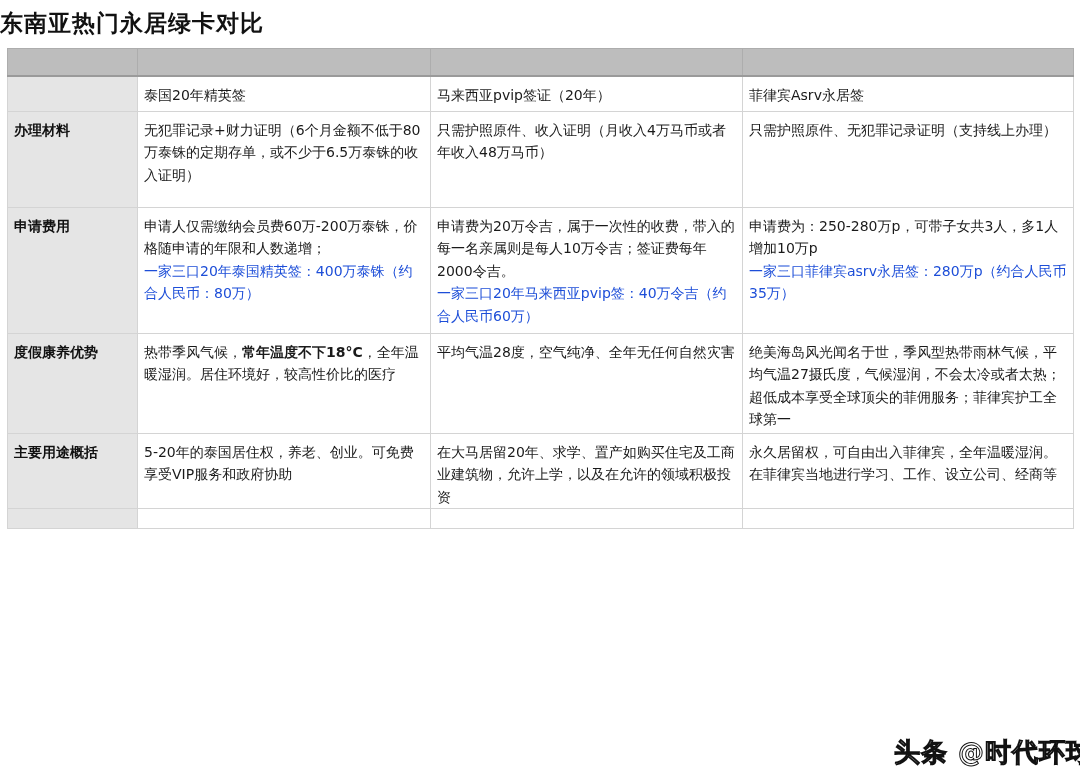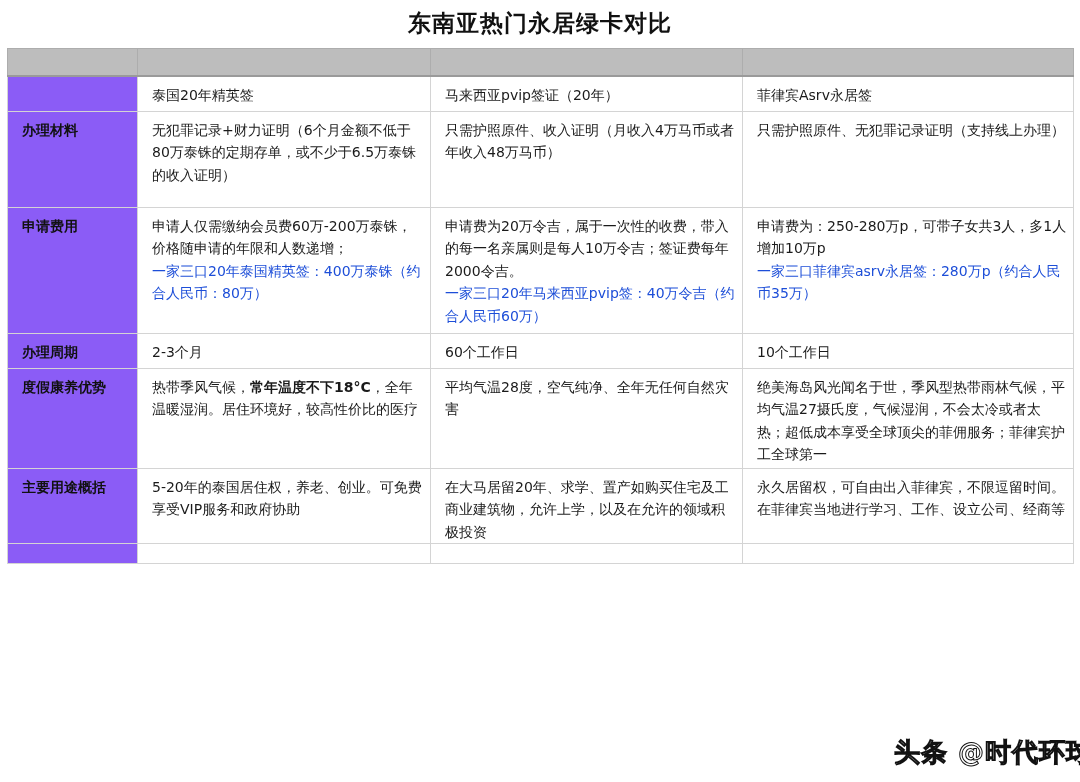--- a/index.html
+++ b/index.html
@@ -1,23 +1,23 @@
 <!DOCTYPE html>
 <html><head>
 <meta charset="utf-8">
 <style>
   html, body { margin:0; padding:0; background:#ffffff; }
   body { width:1080px; height:782px; overflow:hidden; position:relative;
          font-family:"DejaVu Sans","Liberation Sans",sans-serif; color:#1a1a1a; }
-  .title { position:absolute; top:6px; left:0; width:1080px; text-align:center;
+  .title { position:absolute; top:6px; left:0; width:1080px; 
            font-size:23px; font-weight:bold; letter-spacing:1px; color:#111; line-height:34px; }
   table.cmp { position:absolute; top:48px; left:7px; width:1066px; border-collapse:collapse; table-layout:fixed; }
-  table.cmp td { border:1px solid #d4d4d4; vertical-align:top; padding:7px 6px 0 14px;
+  table.cmp td { border:1px solid #d4d4d4; vertical-align:top; padding:7px 6px 0 6px;
                  font-size:14px; line-height:22.5px; overflow:hidden; }
-  td.lbl { background:#8b5cf6; font-weight:bold; color:#111; border-right:1.5px solid #6a6a6a; }
+  td.lbl { background:#e5e5e5; font-weight:bold; color:#111; border-right:1.5px solid #6a6a6a; }
   tr.band td { background:#bdbdbd; height:26px; padding:0; border-color:#adadad; border-bottom:2px solid #9a9a9a; }
   tr.band td.lbl { border-right:1px solid #adadad; }
   .red { color:#1d4ed8; }
   .b { font-weight:bold; }
   .wm { position:absolute; left:894px; top:735px; font-size:26px; color:#fff;
         -webkit-text-stroke:1px #111; font-weight:bold; letter-spacing:1px; white-space:nowrap; }
 </style>
 </head>
 <body>
 
@@ -62,41 +62,35 @@
       <span>申请费为20万令吉，属于一次性的收费，带入的每一名亲属则是每人10万令吉；签证费每年2000令吉。</span><br>
       <span class="red">一家三口20年马来西亚pvip签：40万令吉（约合人民币60万）</span>
     </td>
     <td>
       <span>申请费为：250-280万p，可带子女共3人，多1人增加10万p</span><br>
       <span class="red">一家三口菲律宾asrv永居签：280万p（约合人民币35万）</span>
     </td>
   </tr>
 
 
-  <tr style="height:35px">
-    <td class="lbl">办理周期</td>
-    <td>2-3个月</td>
-    <td>60个工作日</td>
-    <td>10个工作日</td>
-  </tr>
 
   <tr style="height:100px">
     <td class="lbl">度假康养优势</td>
     <td><span>热带季风气候，</span><span class="b">常年温度不下18°C</span><span>，全年温暖湿润。居住环境好，较高性价比的医疗</span></td>
     <td>平均气温28度，空气纯净、全年无任何自然灾害</td>
     <td>绝美海岛风光闻名于世，季风型热带雨林气候，平均气温27摄氏度，气候湿润，不会太冷或者太热；超低成本享受全球顶尖的菲佣服务；菲律宾护工全球第一</td>
   </tr>
 
 
 
   <tr style="height:75px">
     <td class="lbl">主要用途概括</td>
     <td>5-20年的泰国居住权，养老、创业。可免费享受VIP服务和政府协助</td>
     <td>在大马居留20年、求学、置产如购买住宅及工商业建筑物，允许上学，以及在允许的领域积极投资</td>
-    <td>永久居留权，可自由出入菲律宾，不限逗留时间。在菲律宾当地进行学习、工作、设立公司、经商等</td>
+    <td>永久居留权，可自由出入菲律宾，全年温暖湿润。在菲律宾当地进行学习、工作、设立公司、经商等</td>
   </tr>
 
   <tr style="height:20px">
     <td class="lbl"></td>
     <td></td>
     <td></td>
     <td></td>
   </tr>
 </tbody>
   </table>

